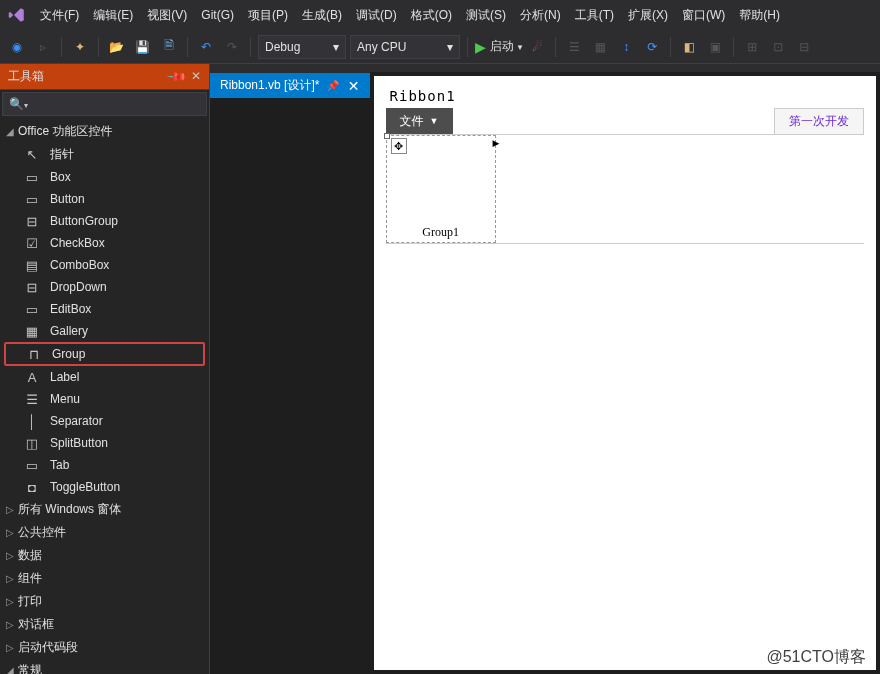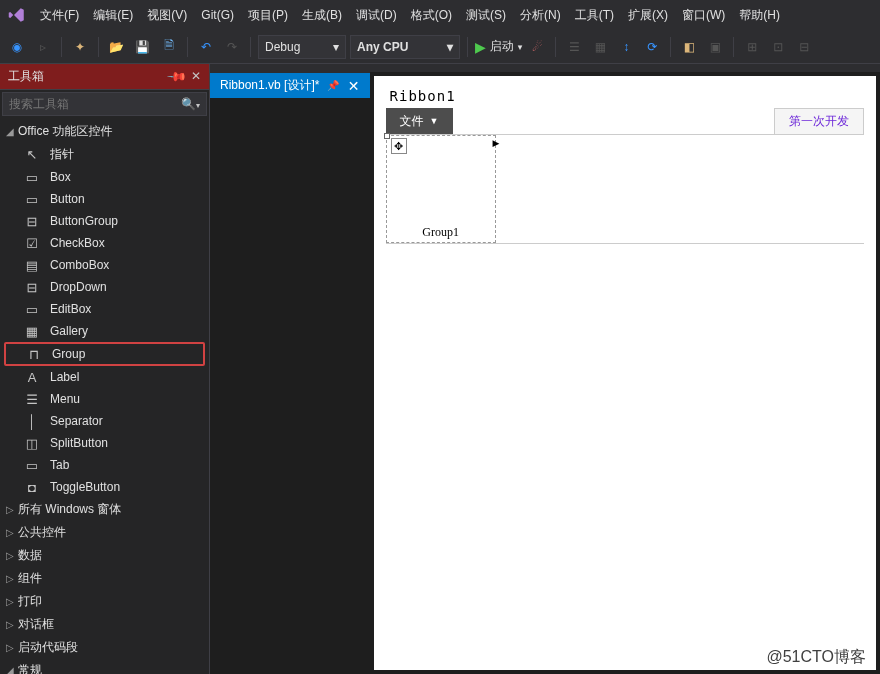--- a/index.html
+++ b/index.html
@@ -8,28 +8,28 @@
     .menubar { display: flex; align-items: center; height: 30px; background: #2d2d30; padding: 0 8px; gap: 14px; }
     .vs-logo { width: 18px; height: 18px; }
     .menu-item { color: #e0e0e0; cursor: pointer; white-space: nowrap; }
     
     .toolbar { display: flex; align-items: center; height: 34px; background: #2d2d30; padding: 0 6px; gap: 4px; border-bottom: 1px solid #3f3f46; }
     .tool-btn { width: 22px; height: 22px; display: flex; align-items: center; justify-content: center; cursor: pointer; color: #c5c5c5; }
     .tool-sep { width: 1px; height: 20px; background: #3f3f46; margin: 0 3px; }
     .dropdown { background: #333337; border: 1px solid #3f3f46; color: #e0e0e0; padding: 2px 6px; height: 24px; display: flex; align-items: center; gap: 8px; cursor: pointer; }
     .dropdown .arr { margin-left: auto; }
     .debug-dd { width: 88px; }
-    .cpu-dd { width: 110px; font-weight: bold; }
+    .cpu-dd { width: 110px; }
     .start-btn { display: flex; align-items: center; gap: 4px; color: #e0e0e0; cursor: pointer; }
     .play-tri { color: #4ec94e; font-size: 14px; }
     
     .main { display: flex; height: calc(100% - 64px); }
     
     .sidebar { width: 210px; background: #252526; border-right: 1px solid #3f3f46; display: flex; flex-direction: column; }
-    .sb-header { display: flex; align-items: center; justify-content: space-between; padding: 4px 8px; background: #7f1d1d; border-bottom: 1px solid #3f3f46; }
+    .sb-header { display: flex; align-items: center; justify-content: space-between; padding: 4px 8px; background: #c2410c; border-bottom: 1px solid #3f3f46; }
     .sb-title { color: #e0e0e0; }
     .sb-icons { display: flex; gap: 6px; color: #c5c5c5; }
     .pin { transform: rotate(45deg); font-size: 13px; }
     .sb-search { display: flex; align-items: center; background: #333337; border: 1px solid #3f3f46; margin: 2px; padding: 2px 6px; height: 24px; }
     .sb-search input { flex: 1; background: transparent; border: none; color: #8a8a8a; font-size: 12px; outline: none; }
     .sb-search .srch { color: #c5c5c5; }
     
     .tree { flex: 1; overflow-y: auto; padding: 2px 0; }
     .tree-cat { display: flex; align-items: center; padding: 3px 6px; cursor: pointer; color: #e0e0e0; }
     .tree-cat .caret { width: 12px; font-size: 10px; color: #999; }
@@ -128,21 +128,20 @@
 <div class="main">
   <div class="sidebar">
     <div class="sb-header">
       <span class="sb-title">工具箱</span>
       <span class="sb-icons">
         <span class="pin">📌</span>
         <span>✕</span>
       </span>
     </div>
     <div class="sb-search">
-      <input placeholder="搜索工具箱" style="">
       <span class="srch">🔍<span style="font-size:8px">▾</span></span>
     </div>
     <div class="tree">
       <div class="tree-cat">
         <span class="caret">◢</span>
         <span>Office 功能区控件</span>
       </div>
       <div id="office-items">
           <div class="tree-item">
             <span class="ti-icon">↖</span>

